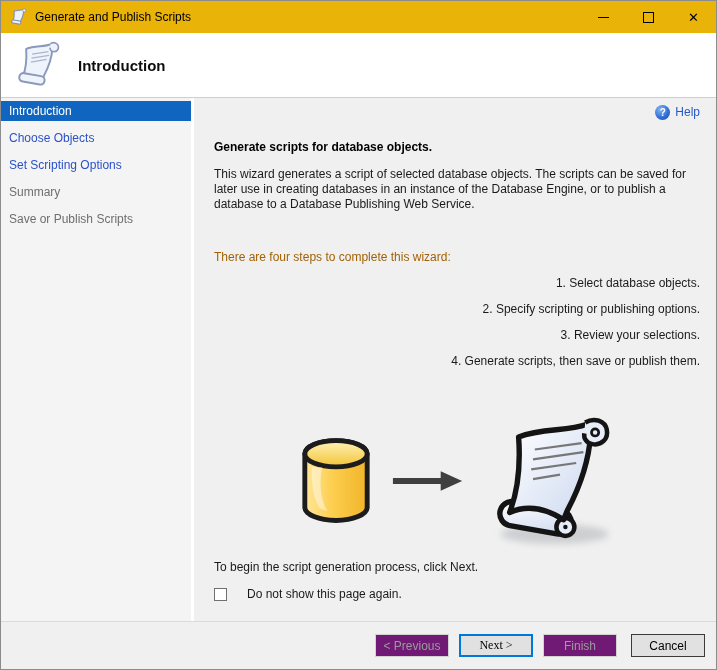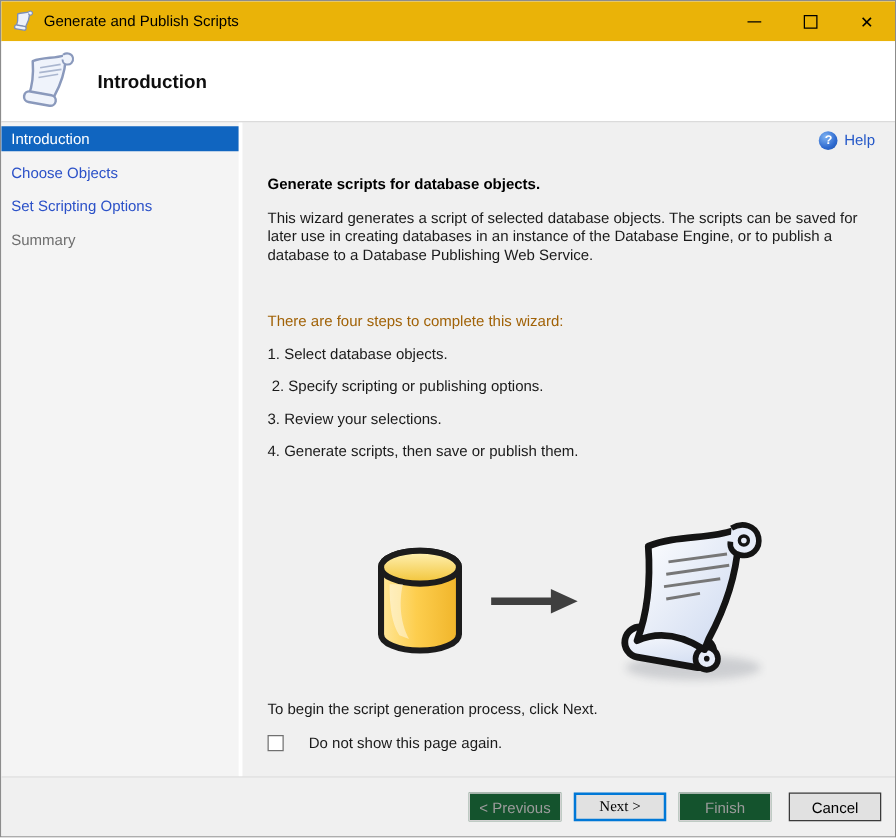--- a/index.html
+++ b/index.html
@@ -30,36 +30,36 @@
   .nav-item.muted{color:#6E6E6E;}
   .divider{width:3px;background:#FFFFFF;}
   .content{flex:1;background:#F0F0F0;box-sizing:border-box;padding:6px 16px 0 20px;}
 
   .help-row{display:flex;justify-content:flex-end;align-items:center;gap:5px;color:var(--help-blue,#2458C8);font-size:12px;cursor:pointer;height:16px;}
   .help-icon{width:15px;height:15px;border-radius:50%;background:radial-gradient(circle at 35% 30%,#7FB3F2,#2F6BD0 60%,#1B4FA8);color:#FFF;font-size:10px;font-weight:bold;display:flex;align-items:center;justify-content:center;flex:0 0 auto;}
 
   .heading{margin-top:20px;font-weight:bold;font-size:12px;color:#000;}
   .intro{margin-top:13px;max-width:492px;line-height:15px;color:#1A1A1A;}
   .steps-intro{margin-top:38px;color:#a16207;}
-  .step{margin-top:12px;color:#1A1A1A;white-space:pre-wrap;}
+  .step{margin-top:12px;color:#1A1A1A;white-space:pre-wrap;text-align:right;}
 
   .graphic-row{margin-top:44px;margin-left:84px;display:flex;align-items:center;width:fit-content;}
   .graphic-row svg{display:block;}
   .arrow-icon{margin:0 16px;}
   .scroll-big{margin-left:4px;}
 
   .note{margin-top:10px;color:#1A1A1A;}
   .checkbox-row{margin-top:13px;display:flex;align-items:center;gap:20px;}
   .checkbox{width:13px;height:13px;background:#FFF;border:1px solid #707070;box-sizing:border-box;cursor:pointer;}
   .checkbox-label{color:#1A1A1A;cursor:pointer;}
 
   
   .footer{height:48px;background:#F0F0F0;border-top:1px solid #DBDBDB;display:flex;align-items:center;justify-content:flex-end;padding-right:11px;box-sizing:border-box;}
   .btn{width:74px;height:23px;margin-left:10px;background:#E1E1E1;border:1px solid #ACACAC;font-family:"Liberation Sans",sans-serif;font-size:12px;color:#000;box-sizing:border-box;cursor:pointer;}
-  .btn.disabled{background:#14532d;border-color:#D2D2D2;color:#9B9B9B;cursor:default;}
+  .btn.disabled{background:#701a75;border-color:#D2D2D2;color:#9B9B9B;cursor:default;}
   .btn.default{border:2px solid var(--next-button-border,#0078D7);font-family:Liberation Serif, serif;}
   .btn.cancel{border-color:#3A3A3A;margin-left:14px;}
 </style>
 </head>
 <body>
 
 <div class="window">
 
   <div class="titlebar">
     <svg class="titlebar-icon" viewBox="0 0 140 150">
@@ -99,20 +99,21 @@
     <span class="page-title">Introduction</span>
   </div>
 
   <div class="body-row">
 
     <div class="sidebar">
       <div class="nav-item selected">Introduction</div>
       <div class="nav-item link">Choose Objects</div>
       <div class="nav-item link">Set Scripting Options</div>
       <div class="nav-item muted">Summary</div>
+      <div class="nav-item muted">Save or Publish Scripts</div>
     </div>
 
     <div class="divider"></div>
 
     <div class="content">
 
       <div class="help-row">
         <span style="display:flex;align-items:center;gap:5px;">
           <span class="help-icon">?</span>
           <span>Help</span>

